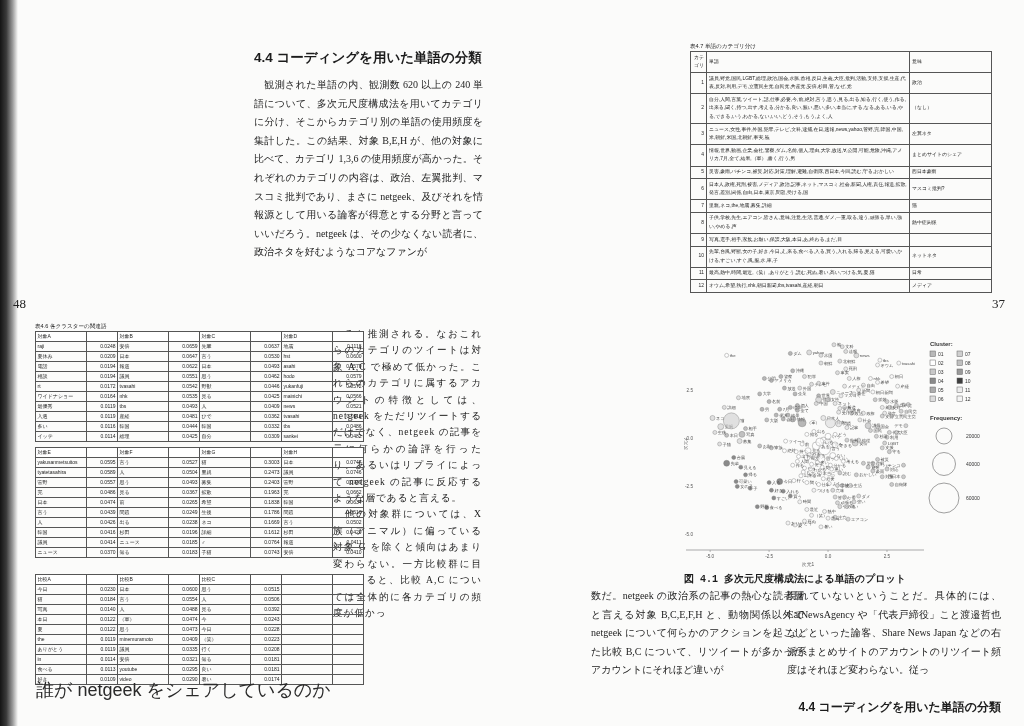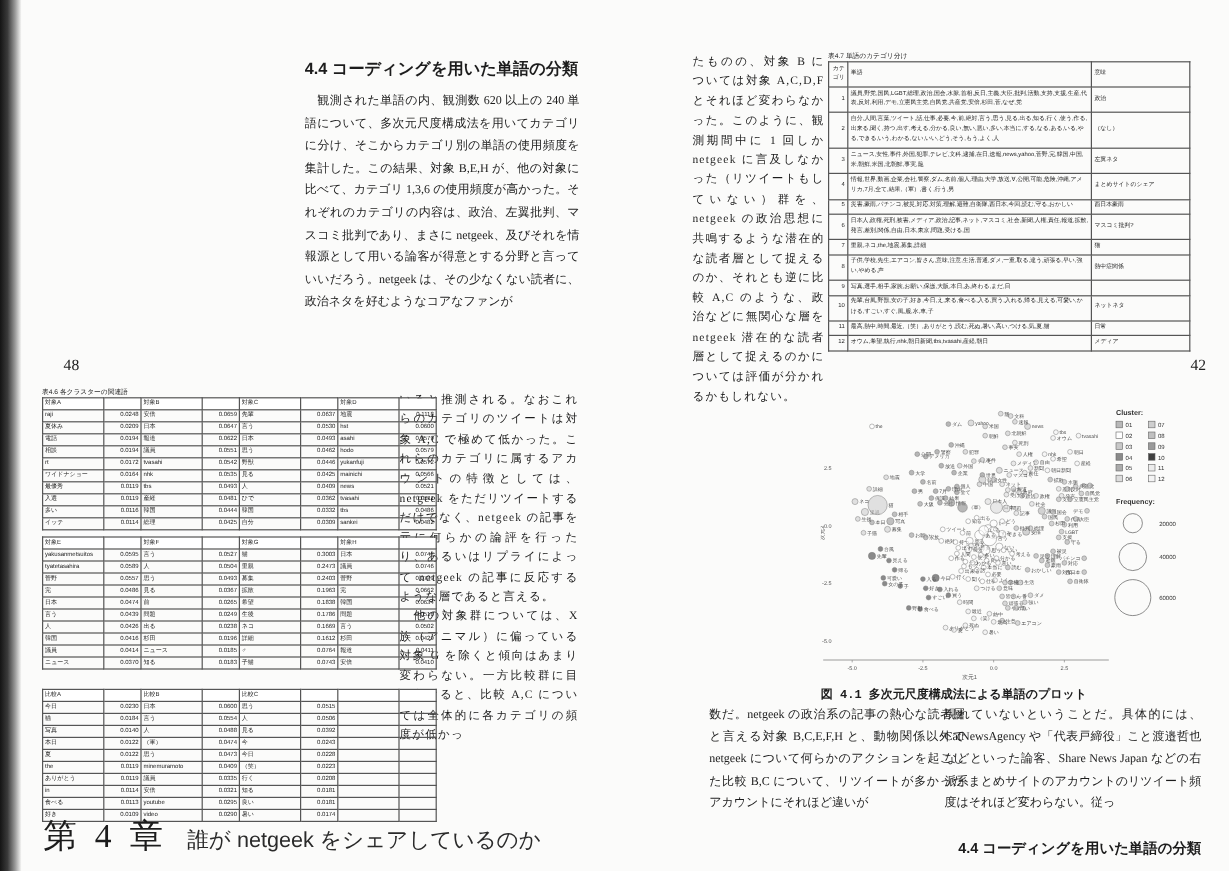--- a/index.html
+++ b/index.html
@@ -34,22 +34,22 @@
   .footer-left{display:flex;align-items:baseline;gap:16px;}
   .chap-no{font-size:28px;letter-spacing:4px;}
   .chap-title{font-family:"Liberation Sans","DejaVu Sans",sans-serif;font-size:18px;color:#2a2a2a;}
   .footer-right{font-family:"Liberation Sans","DejaVu Sans",sans-serif;font-size:12px;font-weight:700;text-align:right;}
 </style>
 </head>
 <body>
 
 <div class="abs edge"></div>
 
-<div class="abs pgnum" style="left:13px;top:296px;padding-left:40px;">48</div>
-<div class="abs pgnum" style="left:992px;top:296px;">42</div>
+<div class="abs pgnum" style="left:13px;top:296px;">48</div>
+<div class="abs pgnum" style="left:992px;top:296px;">37</div>
 
 <div class="abs body-txt" style="left:48px;top:44px;width:208px;">
 </div>
 
 <div class="abs" style="left:254px;top:48px;width:229px;">
   <h2 class="sec-head">4.4 コーディングを用いた単語の分類</h2>
   <div class="body-txt" style="margin-top:9px;">
     <p>　観測された単語の内、観測数 620 以上の 240 単語について、多次元尺度構成法を用いてカテゴリに分け、そこからカテゴリ別の単語の使用頻度を集計した。この結果、対象 B,E,H が、他の対象に比べて、カテゴリ 1,3,6 の使用頻度が高かった。それぞれのカテゴリの内容は、政治、左翼批判、マスコミ批判であり、まさに netgeek、及びそれを情報源として用いる論客が得意とする分野と言っていいだろう。netgeek は、その少なくない読者に、政治ネタを好むようなコアなファンが</p>
   </div>
 </div>
@@ -399,26 +399,24 @@
           <td class="n">暑い</td>
           <td class="v">0.0174</td>
           <td class="n"></td>
           <td class="v"></td>
         </tr>
       </tbody>
     </table>
   </div>
 
 <div class="abs footer-left" style="left:36px;top:678px;">
-  <span class="chap-no">第 4 章</span>
   <span class="chap-title">誰が netgeek をシェアしているのか</span>
 </div>
 
 <div class="abs narrow-txt" style="left:577px;top:44px;width:110px;">
-  <p>たものの、対象 B については対象 A,C,D,F とそれほど変わらなかった。このように、観測期間中に 1 回しか netgeek に言及しなかった（リツイートもしていない）群を、netgeek の政治思想に共鳴するような潜在的な読者層として捉えるのか、それとも逆に比較 A,C のような、政治などに無関心な層を netgeek 潜在的な読者層として捉えるのかについては評価が分かれるかもしれない。</p>
 </div>
 
 <div class="abs tbl-caption" style="left:690px;top:43px;">表4.7 単語のカテゴリ分け</div>
 <div class="abs" id="table47" style="left:690px;top:51px;width:292px;">
     <table class="t47">
       <tbody>
         <tr>
           <th class="cat">カテゴリ</th>
           <th class="words">単語</th>
           <th class="mean">意味</th>

